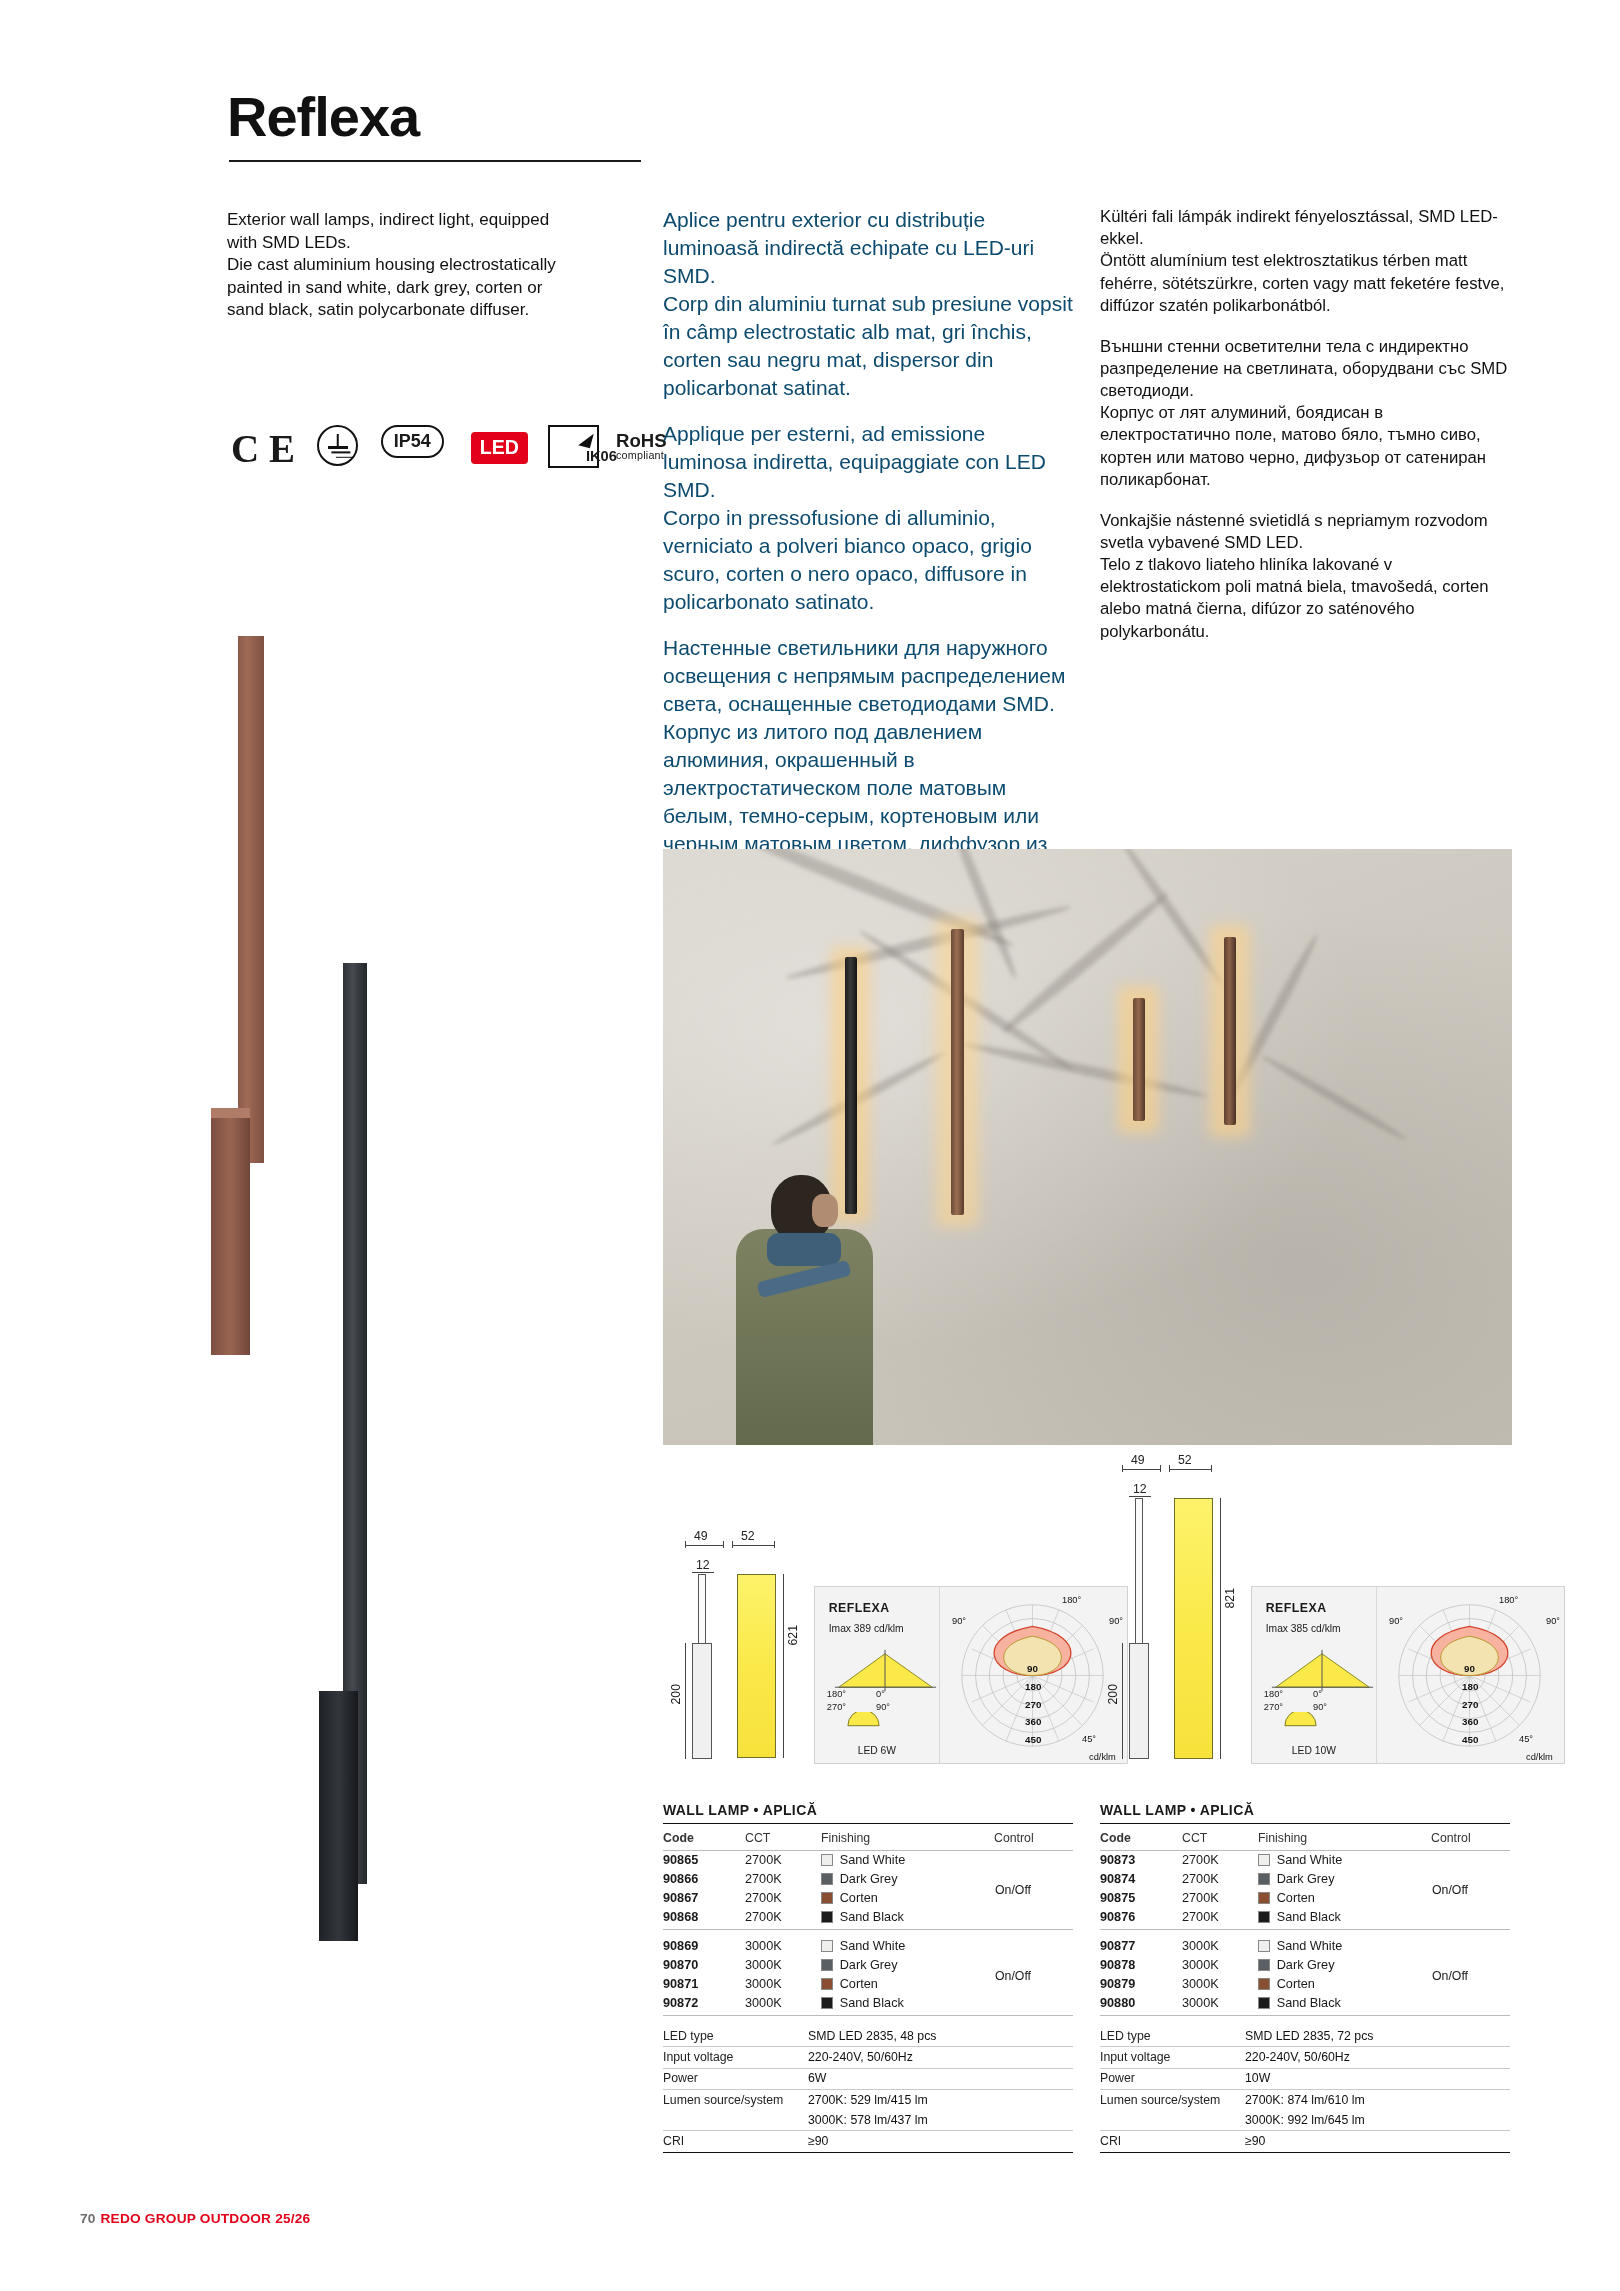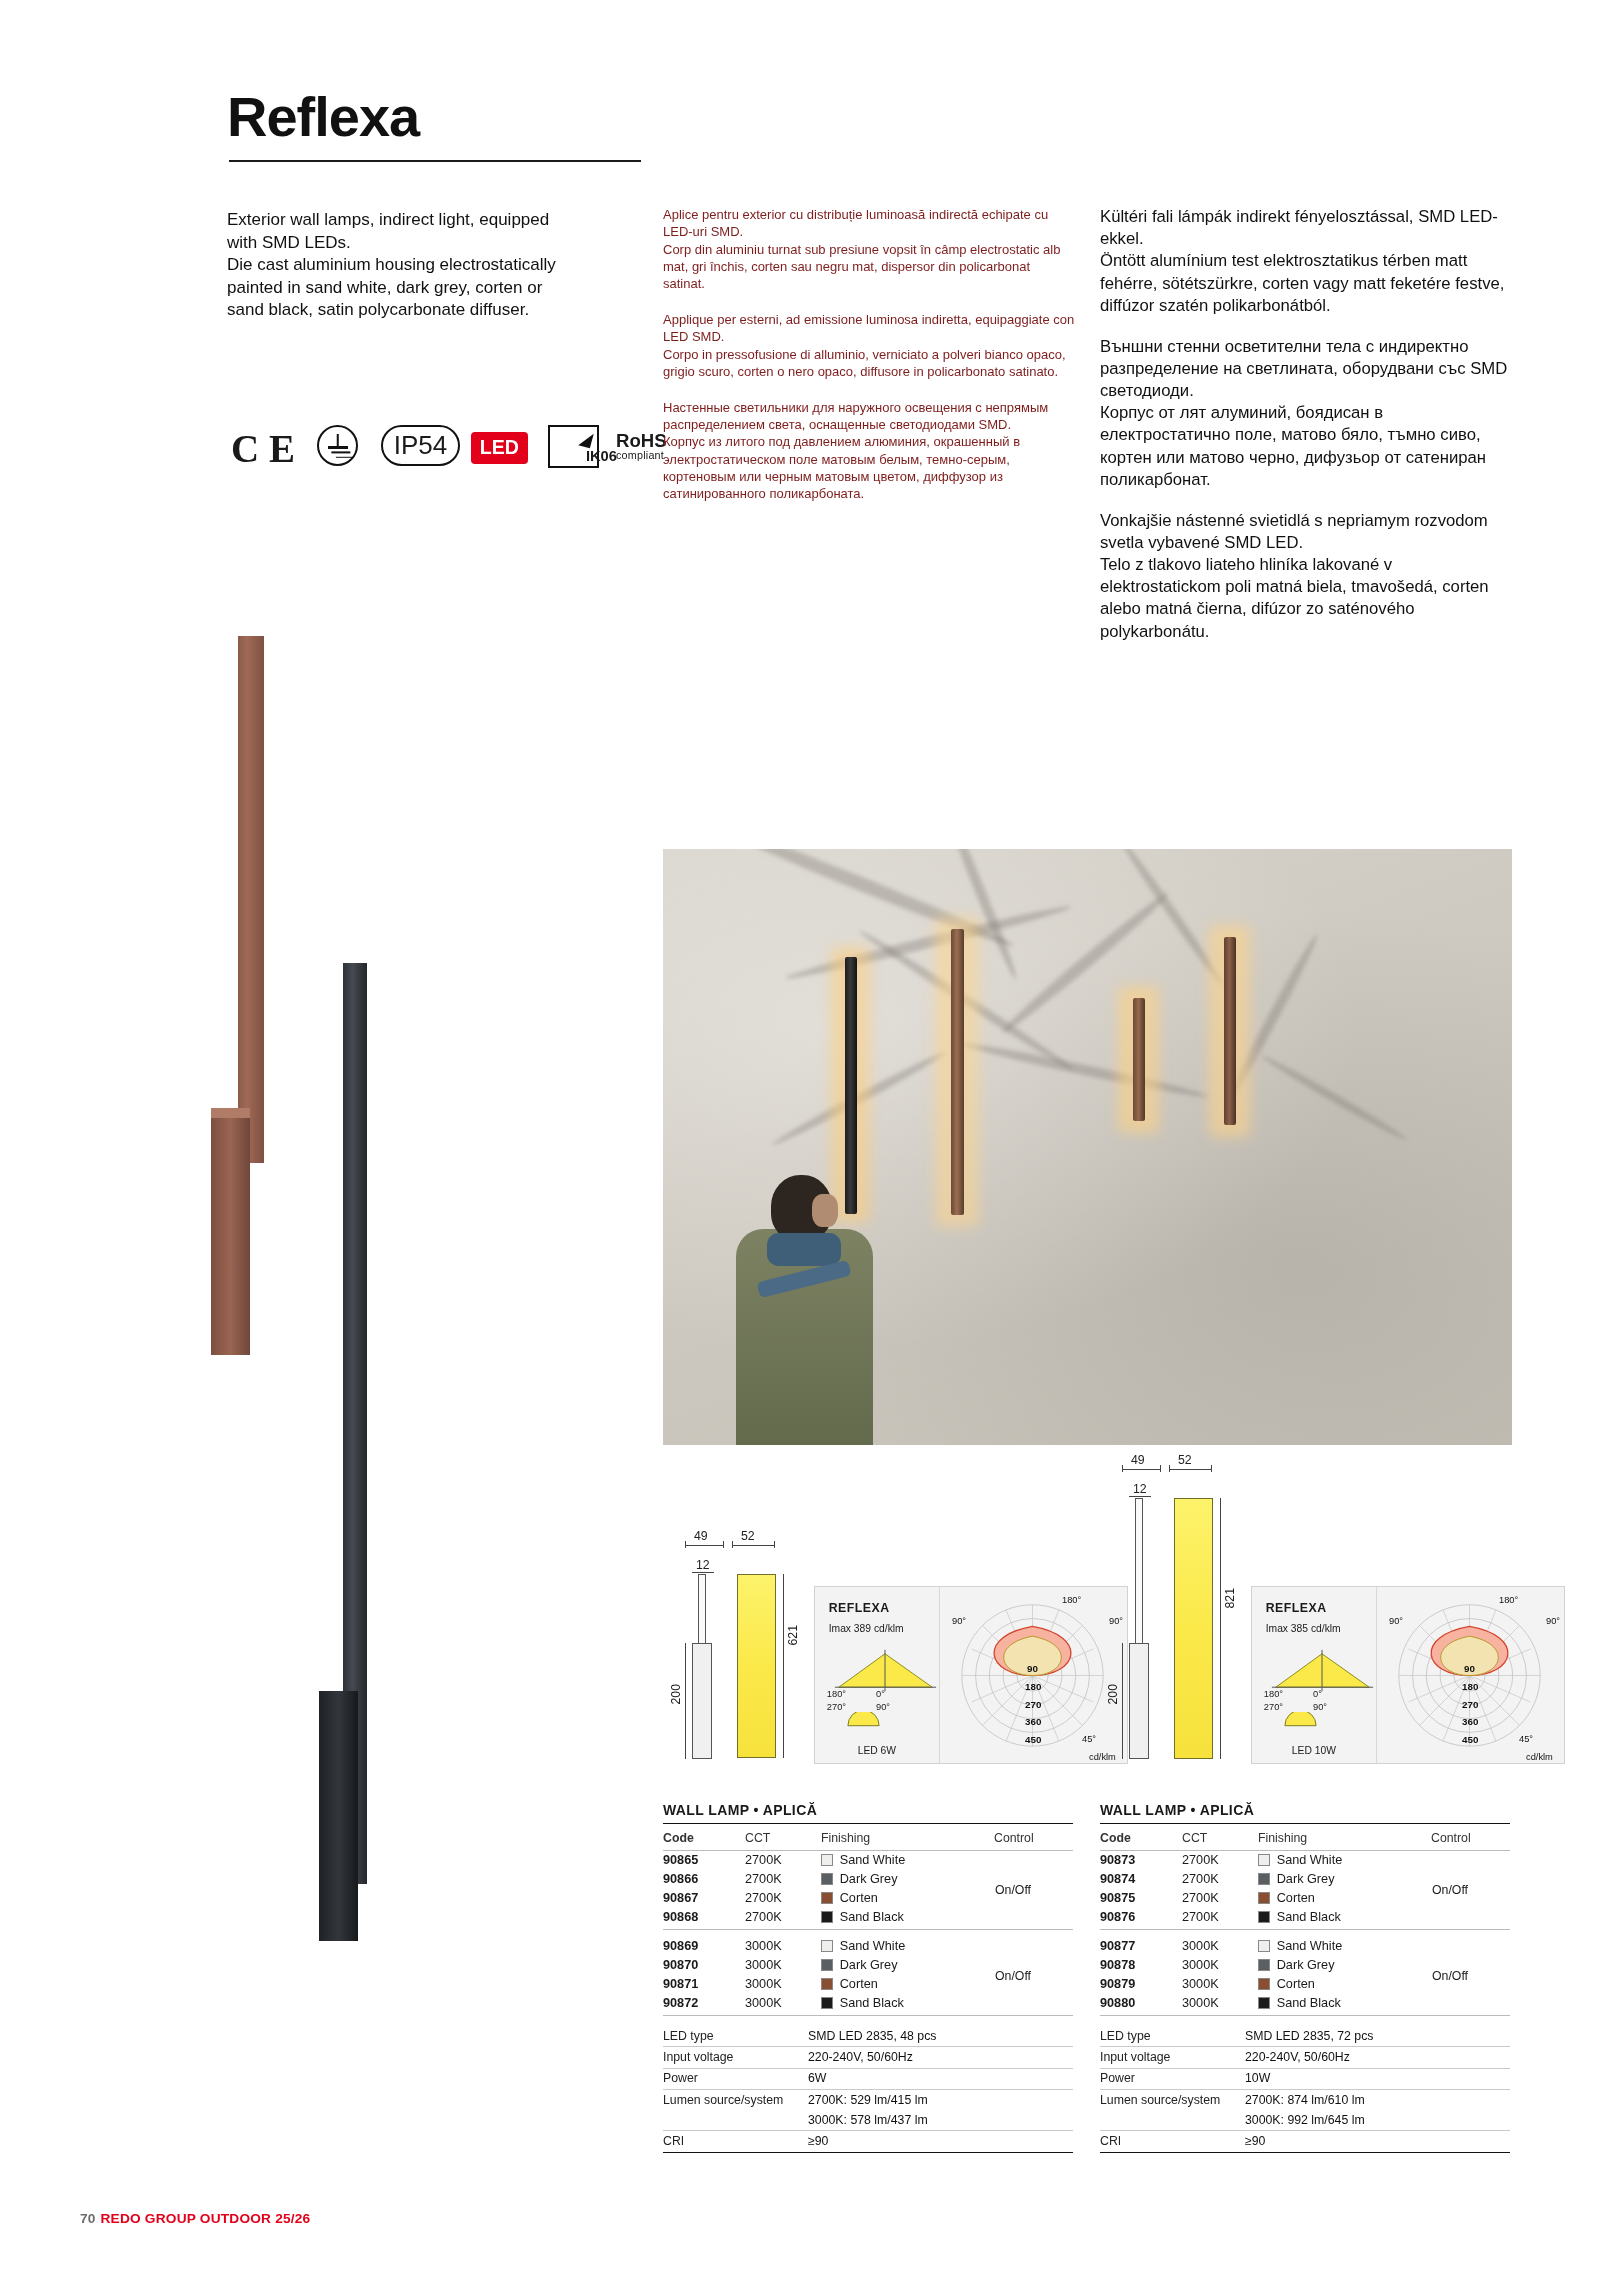--- a/index.html
+++ b/index.html
@@ -35,23 +35,23 @@
     left: 227px; top: 209px;
     width: 353px;
     font-size: 17px;
     line-height: 1.33;
     color: #111;
   }
   .col-2 {
     position: absolute;
     left: 663px; top: 206px;
     width: 412px;
-    font-size: 13px;
+    font-size: 21px;
     line-height: 1.33;
-    color: #7f1d1d;
+    color: #0c4a6e;
   }
   .col-3 {
     position: absolute;
     left: 1100px; top: 206px;
     width: 412px;
     font-size: 16.7px;
     line-height: 1.33;
     color: #111;
   }
   .col-2 p, .col-3 p { margin-bottom: 18.6px; }
@@ -63,21 +63,21 @@
     width: 392px; height: 65px;
   }
   .ic { position: absolute; top: 0; }
   .ce-mark { font-size: 39px; font-weight: 700; letter-spacing: 1px; font-family: "Liberation Serif", serif; }
   .earth-ic { width: 41px; height: 41px; border: 2.5px solid #111; border-radius: 50%; position: relative; }
   .earth-ic:before { content:""; position:absolute; left:50%; top:6.9px; width:2.5px; height:12.7px; background:#111; transform:translateX(-50%); }
   .earth-ic:after { content:""; position:absolute; left:8.8px; top:19.6px; width:20.6px; height:2.5px; background:#111;
     box-shadow: 2.9px 4.9px 0 -0.5px #111, 6.9px 9.8px 0 -1px #111; }
   .ip54 {
     border: 2.5px solid #111; border-radius: 20.6px;
-    padding: 4.9px 10.8px 5.9px; font-size: 26px; font-weight: 400; line-height: 1;
+    padding: 4.9px 10.8px 5.9px; font-size: 18px; font-weight: 700; line-height: 1;
   }
   .ledbox {
     background: #e2001a; color: #fff; font-weight: 700; font-size: 19.6px;
     padding: 5.9px 8.8px 6.9px; border-radius: 3.9px; line-height: 1;
   }
   .ik06 {
     border: 2px solid #111; width: 51px; height: 43px; position: relative;
     font-size: 14.7px; font-weight: 700;
   }
   .ik06 .lbl { position: absolute; left: 3.9px; bottom: 2px; margin-left: 32px; }

